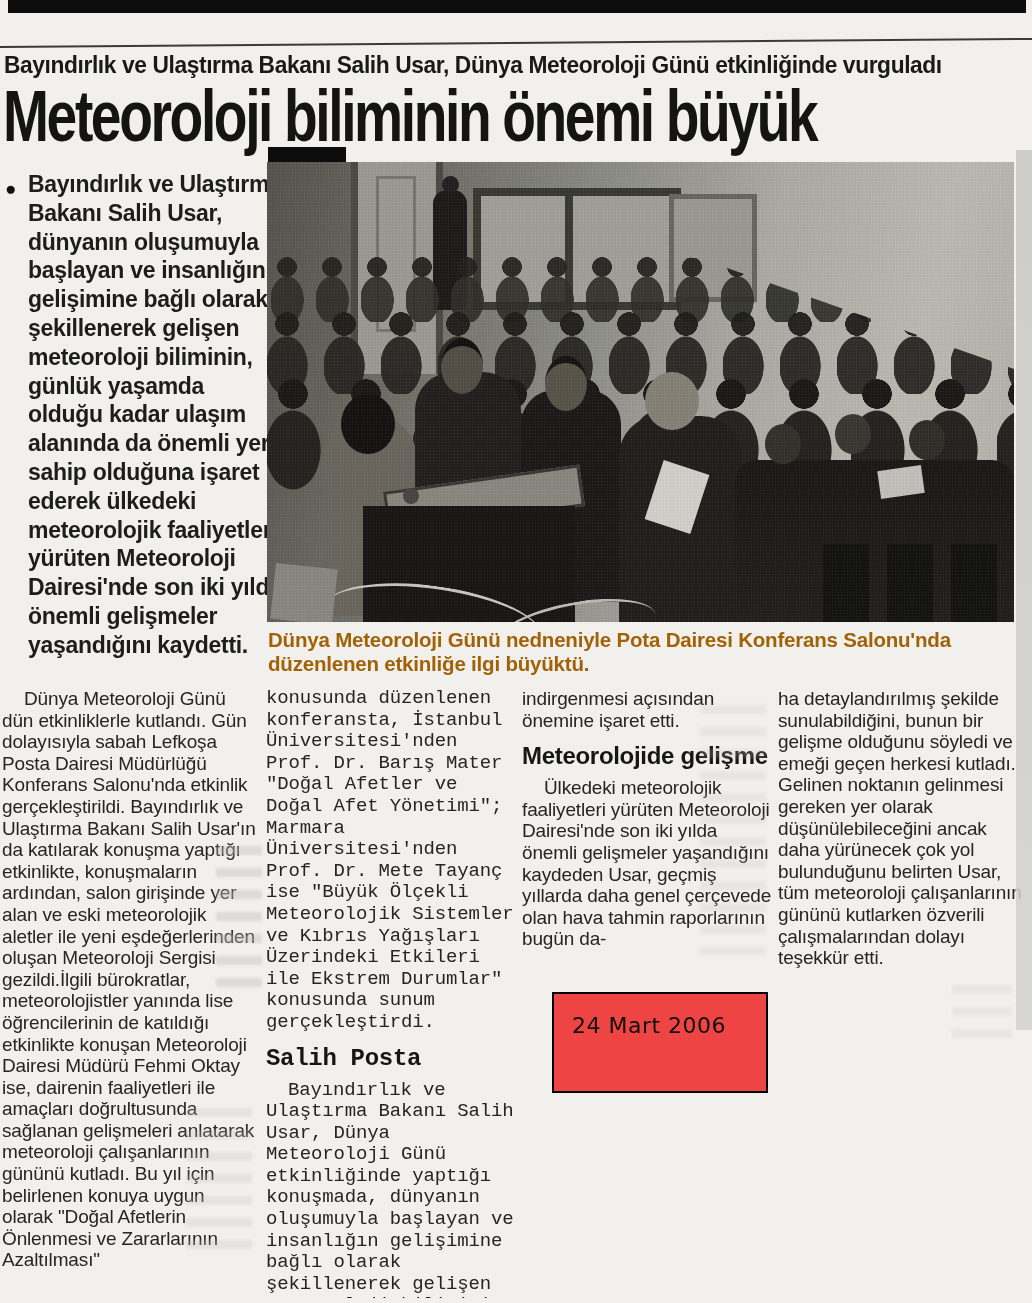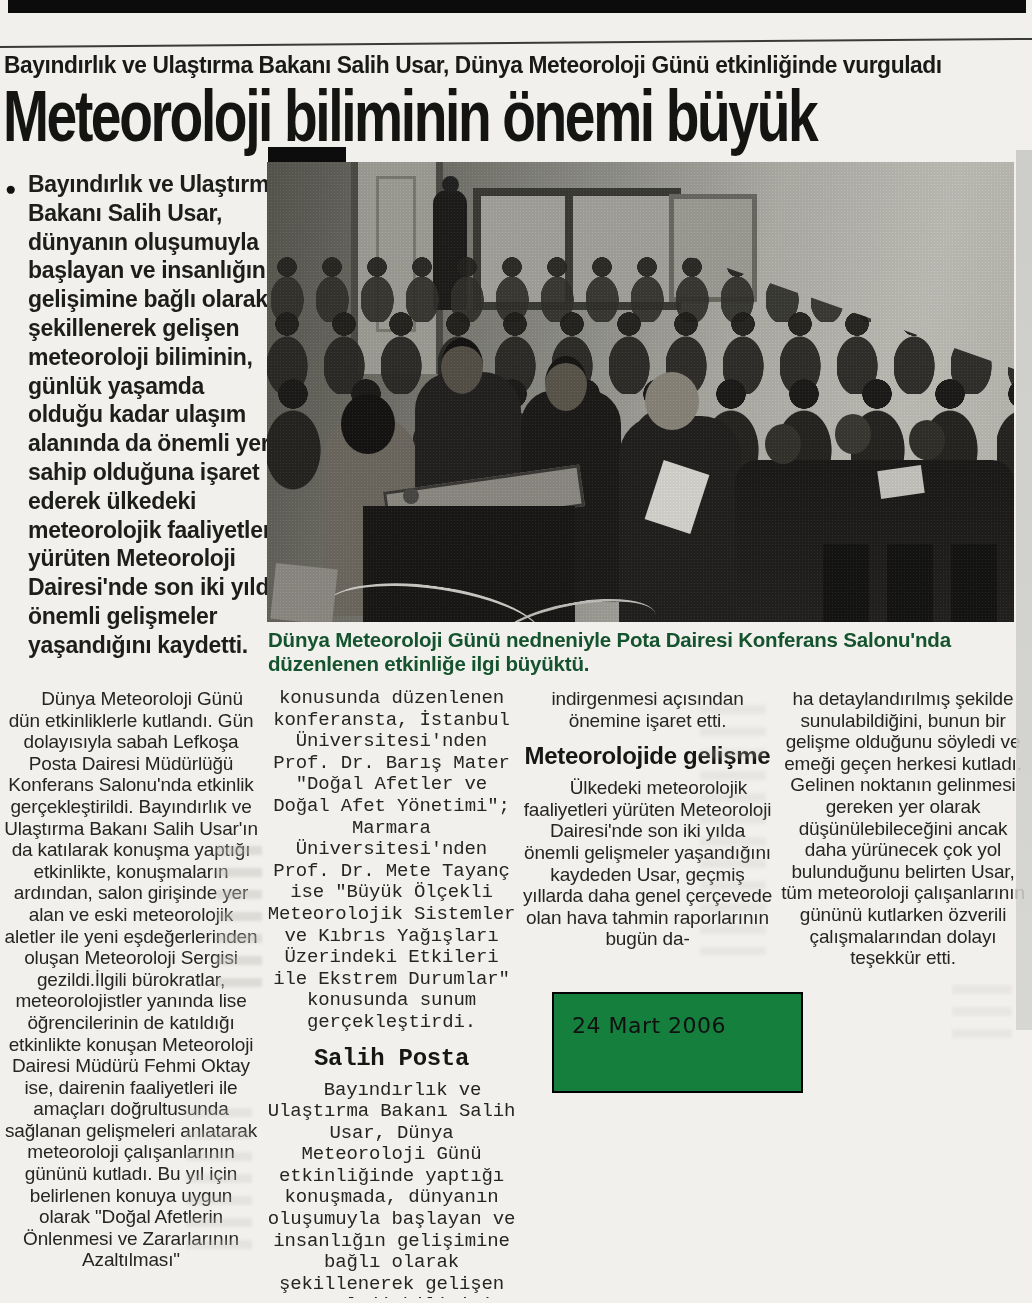--- a/index.html
+++ b/index.html
@@ -82,35 +82,35 @@
   .proj-knob{left:136px;top:326px;width:16px;height:16px;background:#4a4945;border-radius:50%;}
   .cable1{left:56px;top:424px;width:220px;height:70px;border-top:3px solid #d0cfca;border-radius:50%;transform:rotate(8deg);}
   .cable2{left:230px;top:440px;width:160px;height:50px;border-top:3px solid #c4c3be;border-radius:50%;transform:rotate(-10deg);}
   .bag{left:6px;top:404px;width:62px;height:56px;background:#8e8c85;transform:rotate(6deg);}
   .ph-grain{left:0;top:0;width:747px;height:460px;
     background-image:radial-gradient(rgba(255,255,255,.07) 1px, rgba(0,0,0,.06) 1px);
     background-size:3px 3px;}
 
   
   .caption{position:absolute;left:268px;top:628px;width:754px;
-    font-weight:bold;font-size:20.5px;line-height:24px;letter-spacing:-0.2px;color:#14532d;}
-
-  
-  .col{position:absolute;top:688px;font-size:19px;line-height:21.6px;letter-spacing:-0.15px;color:#262523;overflow:hidden;text-align:center;}
+    font-weight:bold;font-size:20.5px;line-height:24px;letter-spacing:-0.2px;color:#a16207;}
+
+  
+  .col{position:absolute;top:688px;font-size:19px;line-height:21.6px;letter-spacing:-0.15px;color:#262523;overflow:hidden;}
   .c1{left:2px;width:258px;height:600px;}
   .c2{left:266px;width:251px;height:610px;font-family:Liberation Mono, monospace;}
   .c3{left:522px;width:251px;height:300px;}
   .c4{left:778px;width:250px;height:330px;}
   .col p{margin:0 0 2px 0;}
   .indent{text-indent:22px;}
   .subhead{font-size:24px;font-weight:bold;line-height:26px;color:#161615;margin:12px 0 8px 0;letter-spacing:-0.3px;}
 
   
-  .stamp{position:absolute;left:552px;top:992px;width:251px;height:101px;
-    background:#15803d;border:2px solid #000;box-sizing:border-box;
+  .stamp{position:absolute;left:552px;top:992px;width:216px;height:101px;
+    background:#ef4444;border:2px solid #000;box-sizing:border-box;
     font-family:"DejaVu Sans", sans-serif;font-size:22px;line-height:40px;color:#101010;
     padding:12px 0 0 18px;letter-spacing:0.5px;}
 </style>
 </head>
 <body>
 
 <div class="page">
 
   <div class="topbar"></div>
   <div class="toprule"></div>

